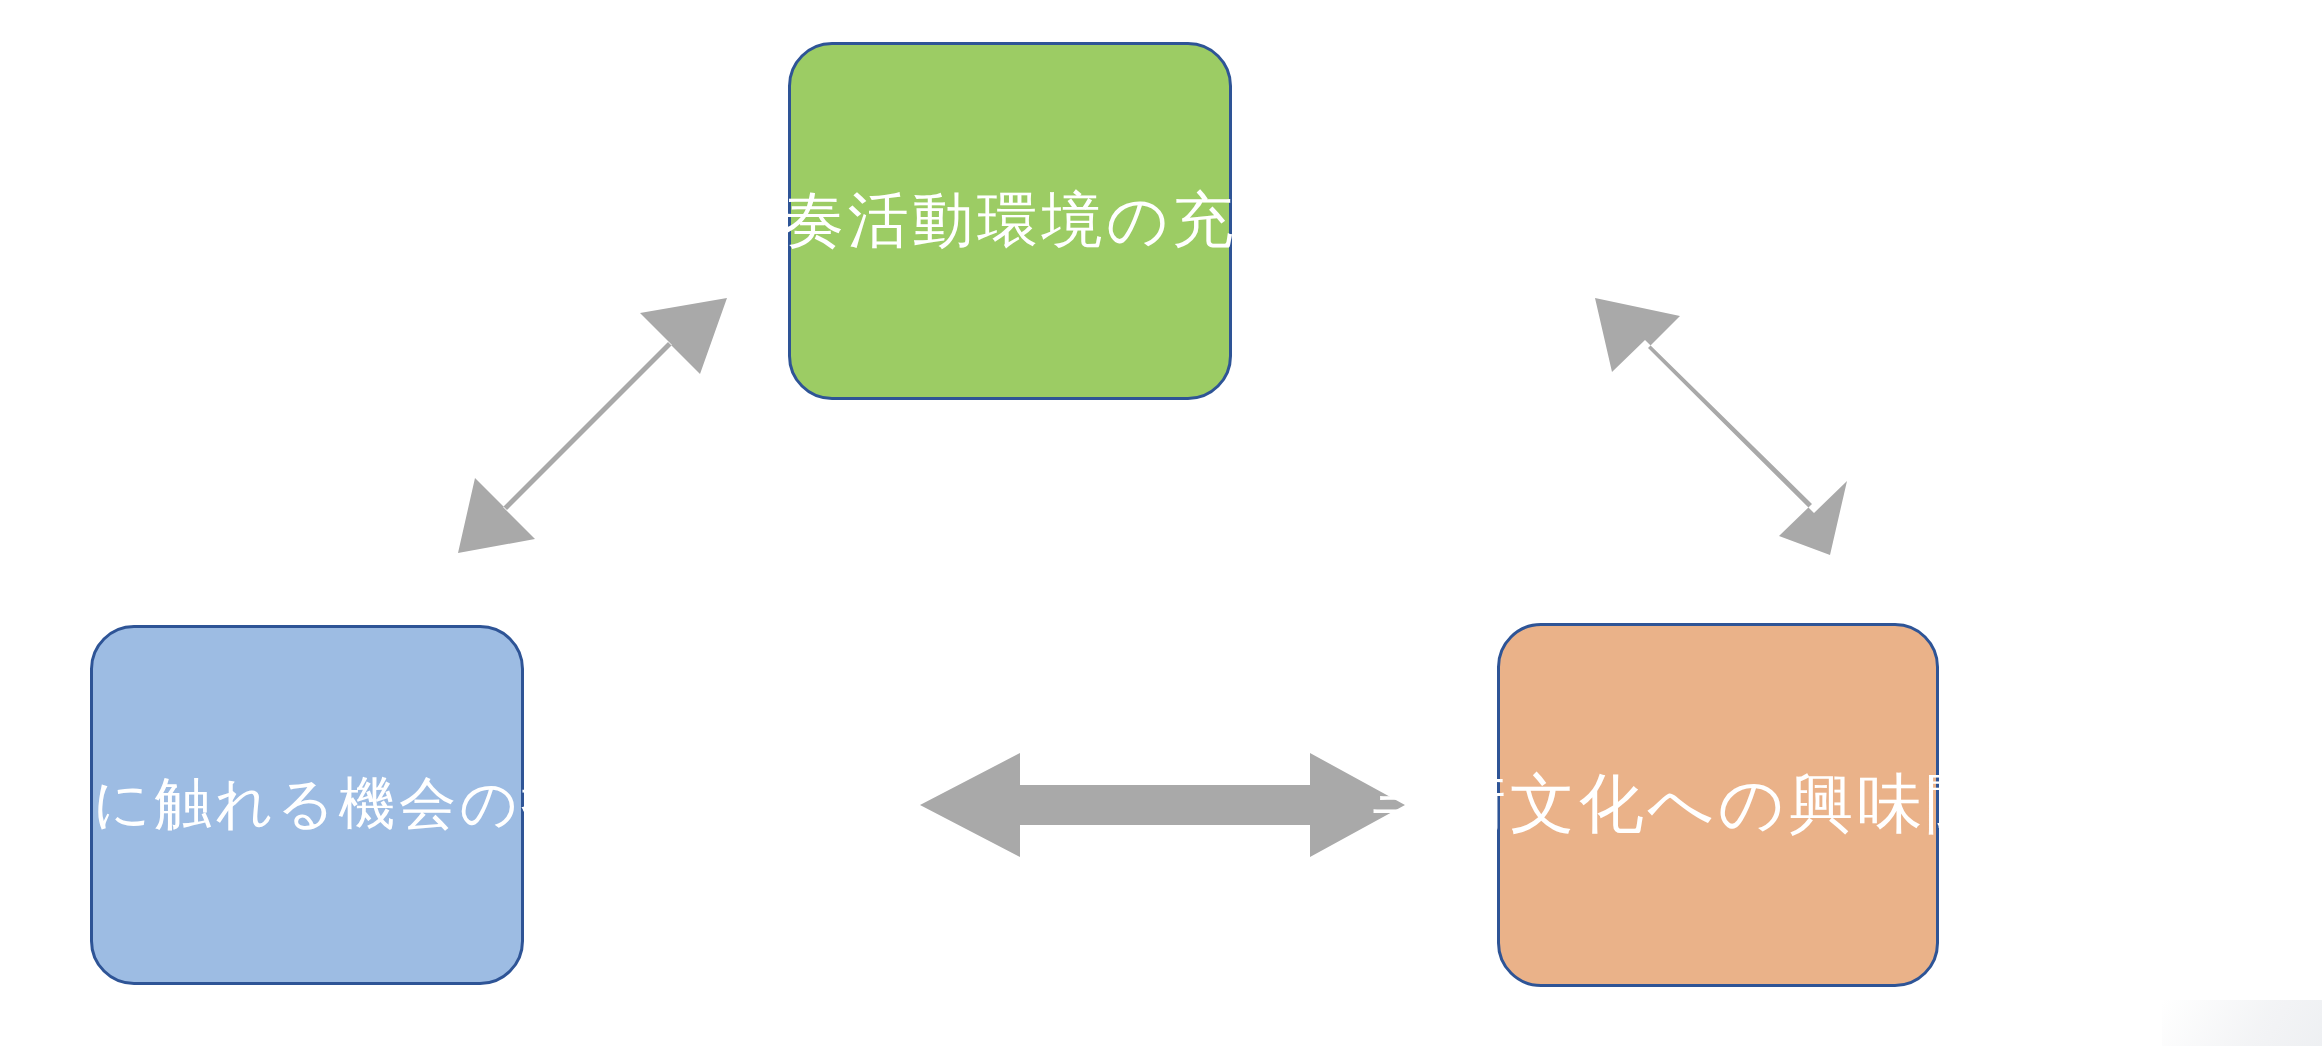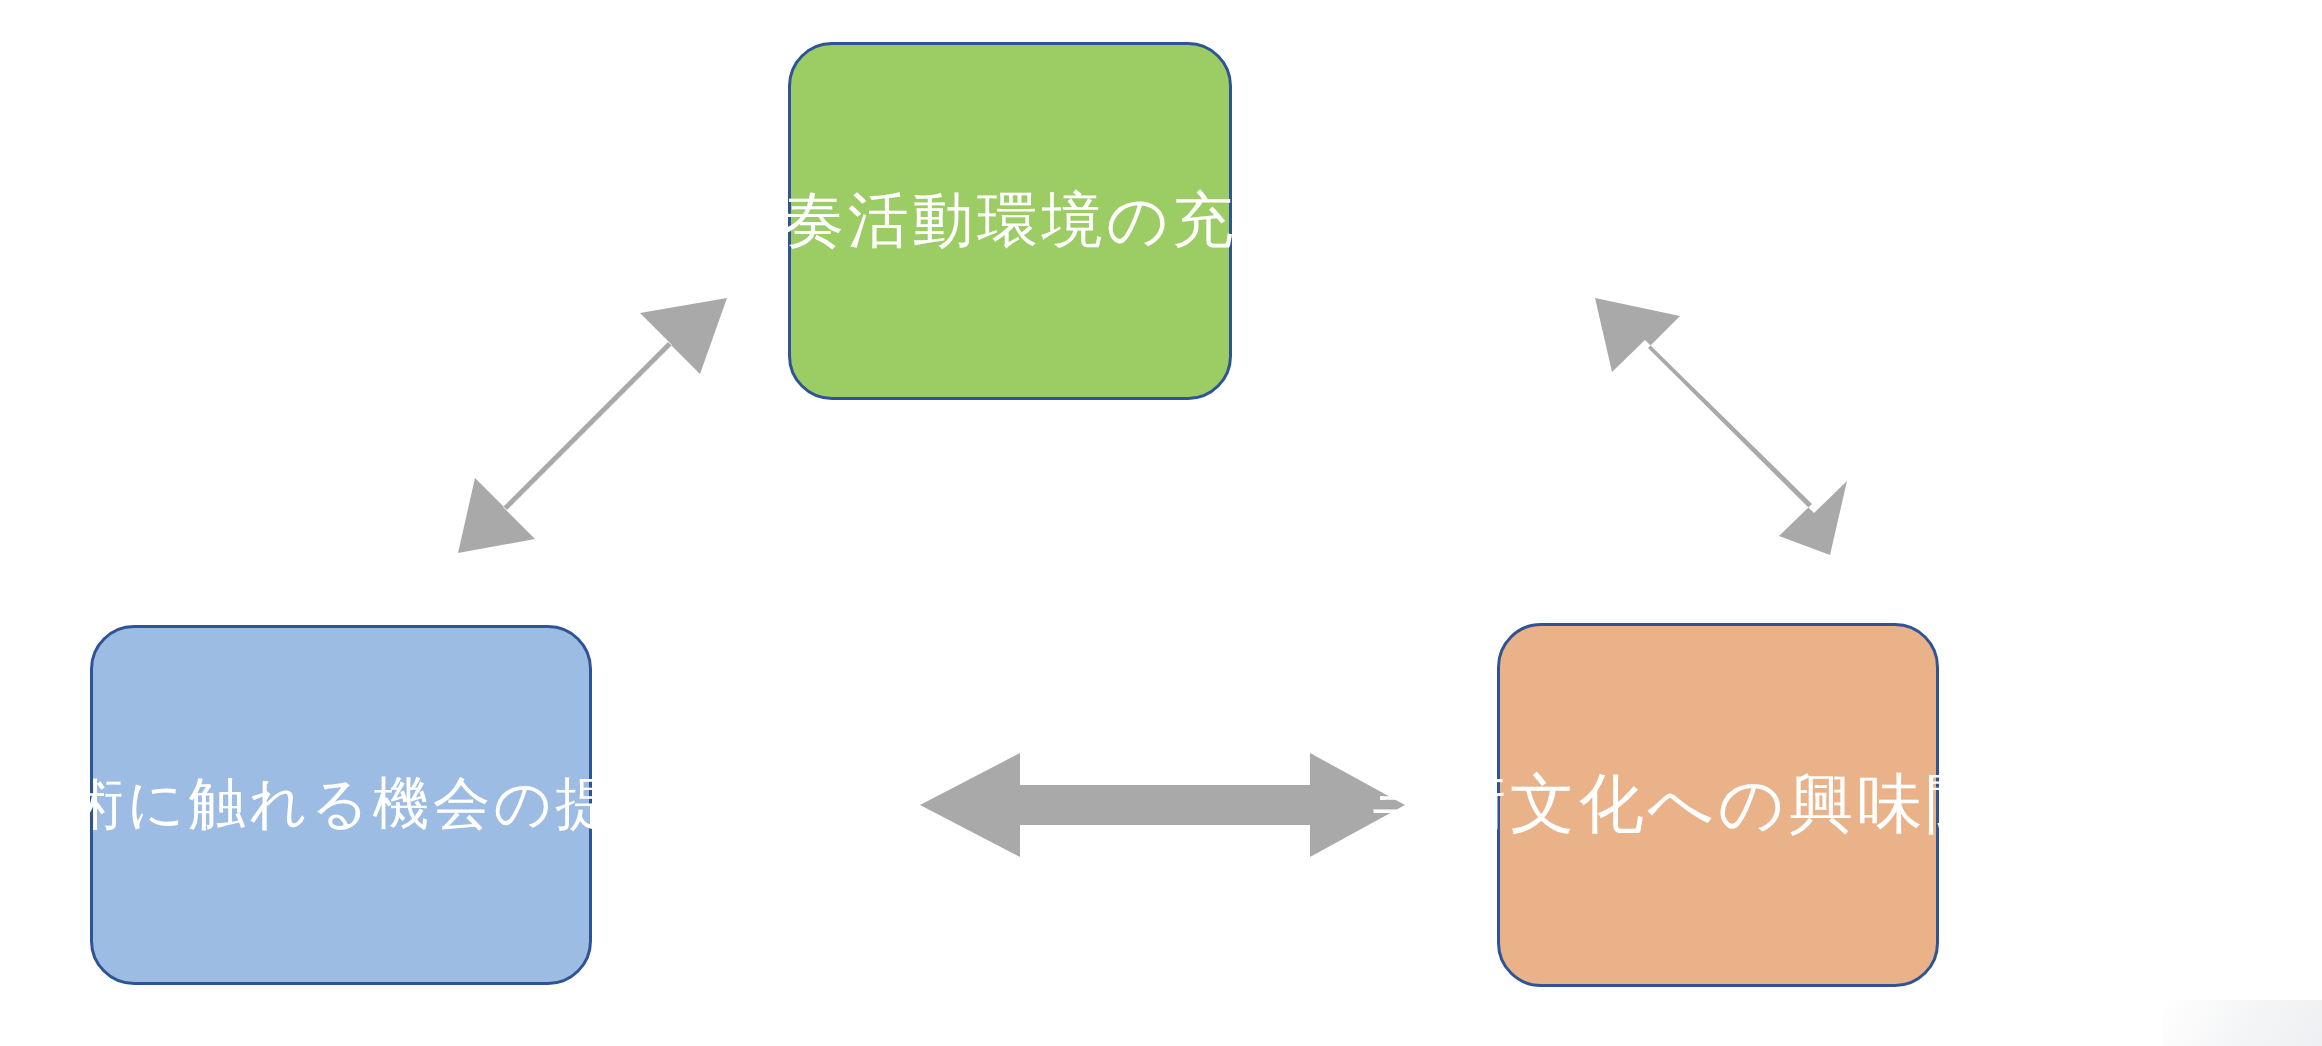--- a/index.html
+++ b/index.html
@@ -39,21 +39,21 @@
   #node-top {
     left: 788px;
     top: 42px;
     width: 444px;
     height: 358px;
     background: #9CCC64;
   }
   #node-left {
     left: 90px;
     top: 625px;
-    width: 502px;
+    width: 434px;
     height: 360px;
     background: #9DBCE3;
   }
   #node-right {
     left: 1497px;
     top: 623px;
     width: 442px;
     height: 364px;
     background: #EAB289;
   }

